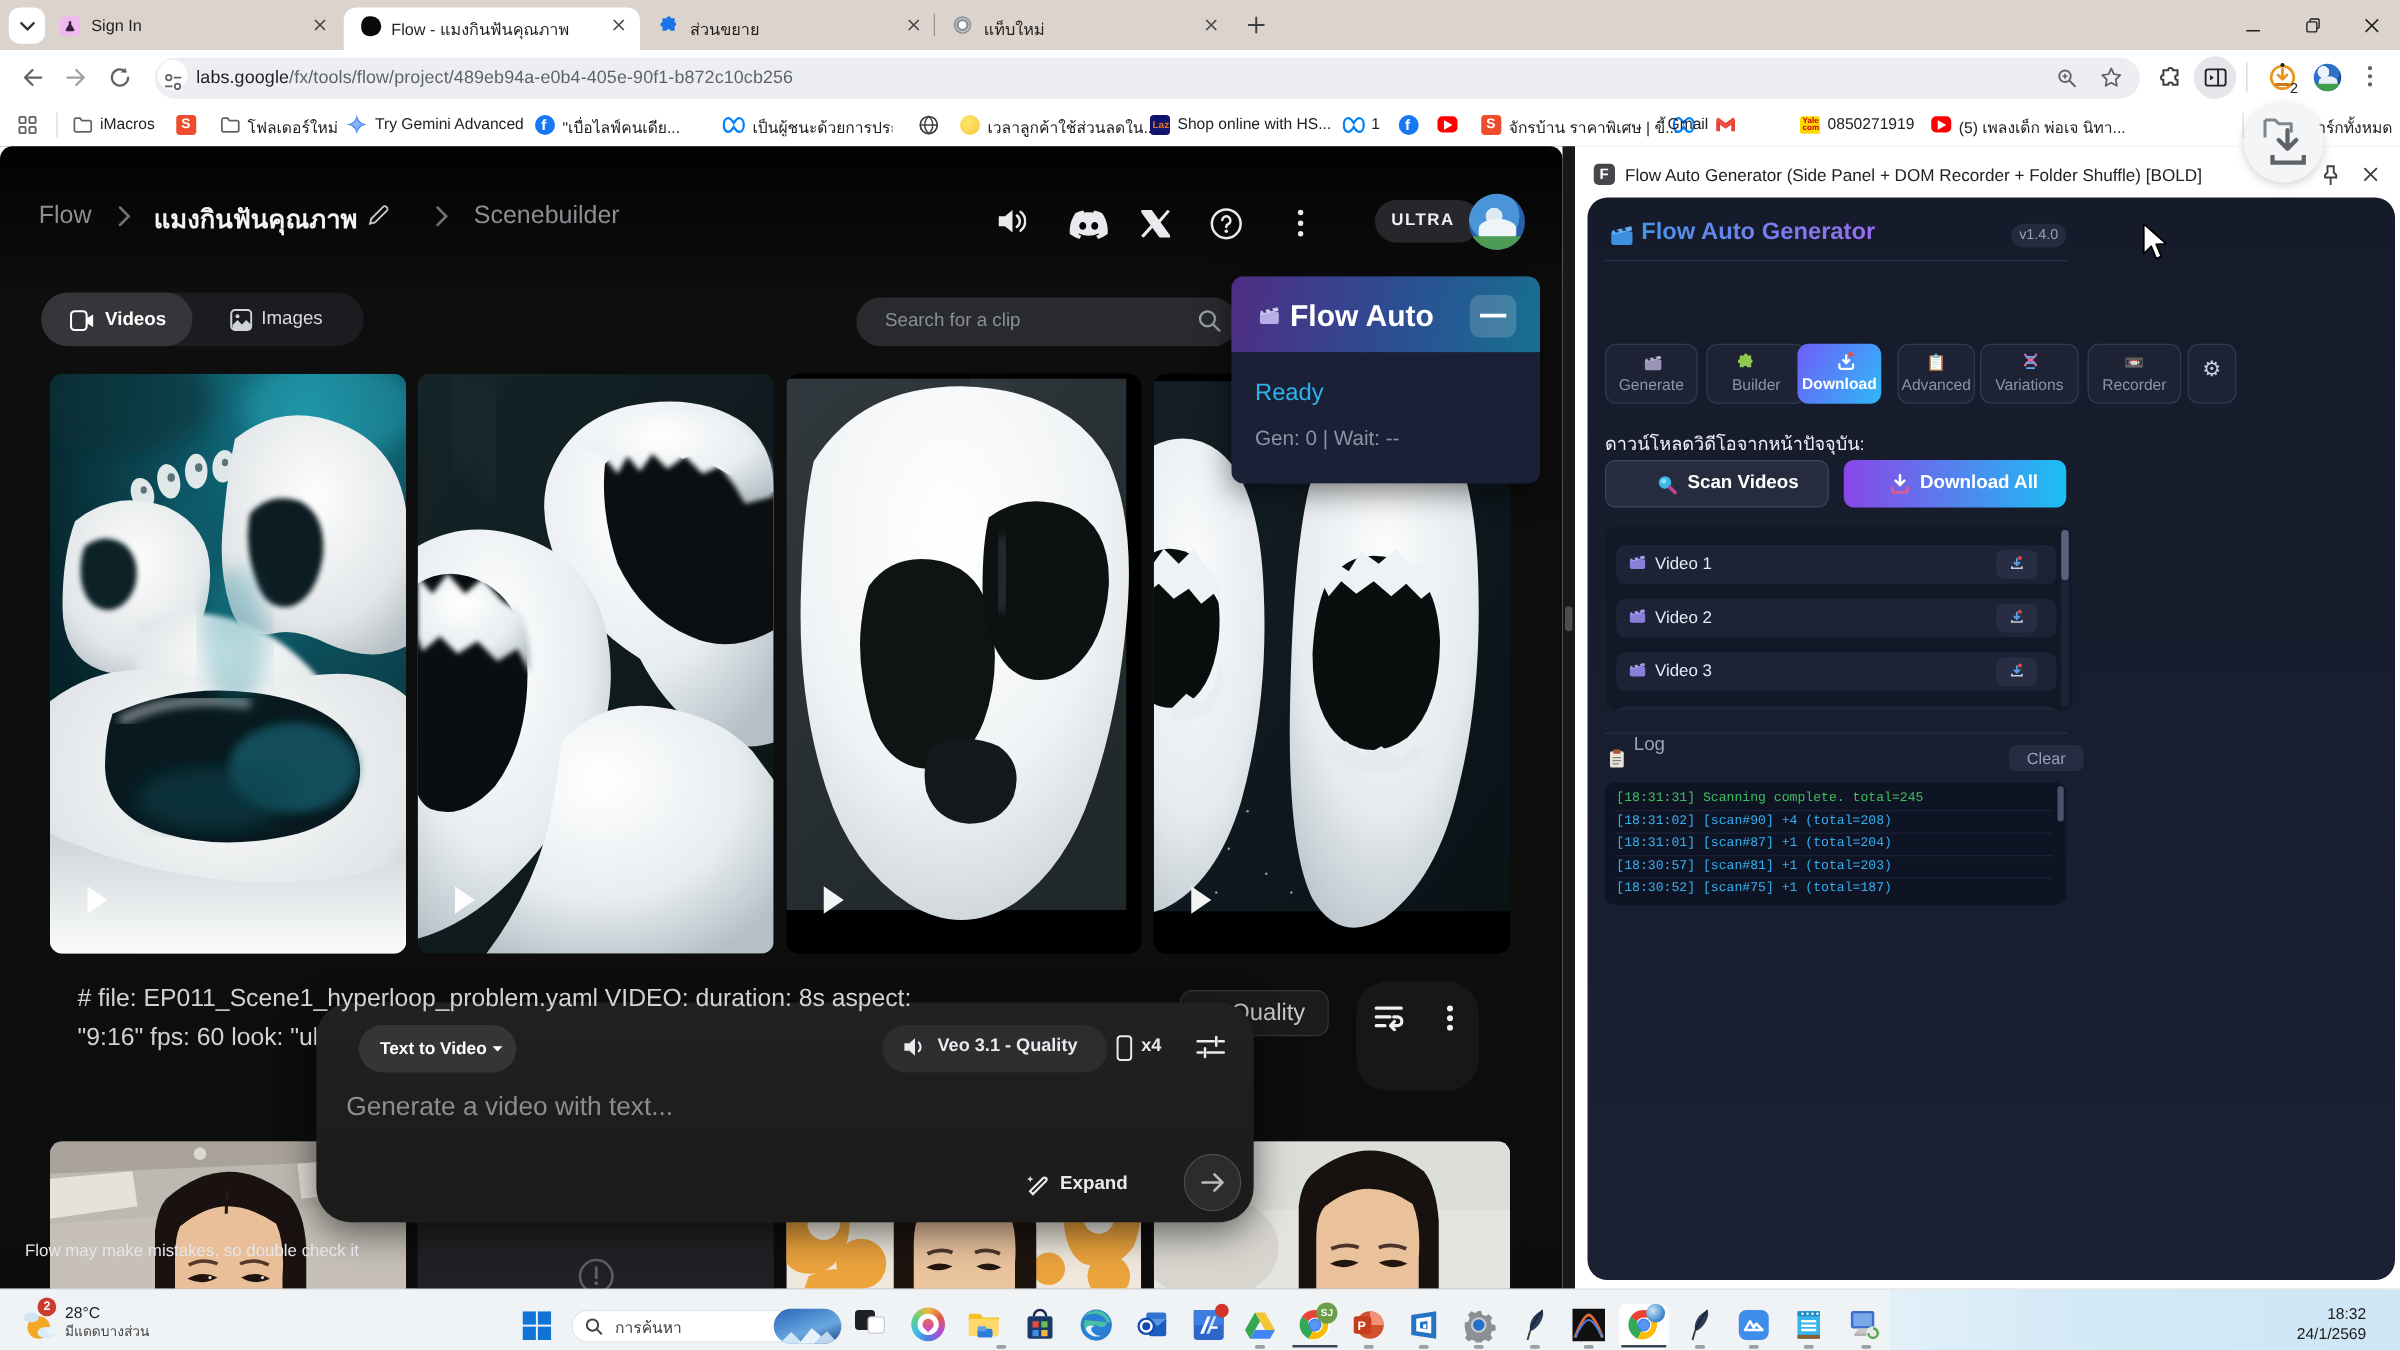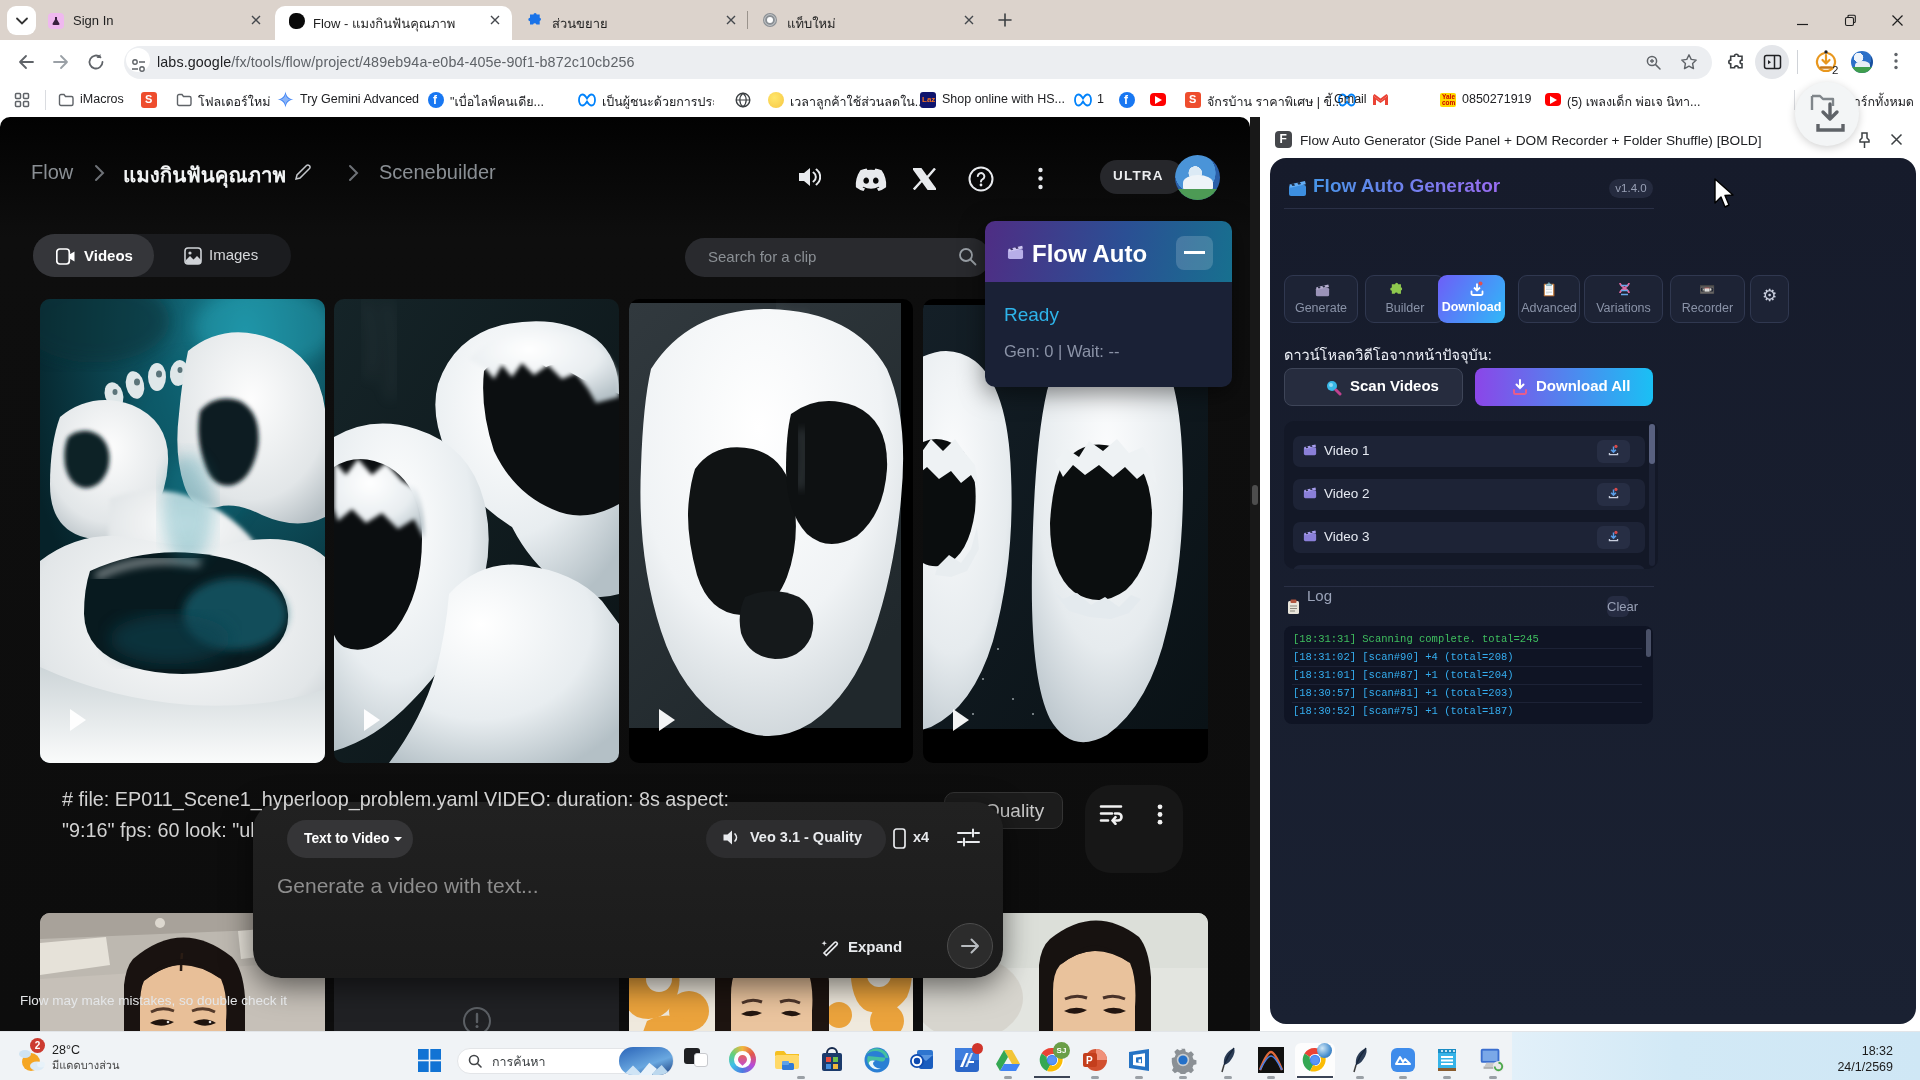--- a/index.html
+++ b/index.html
@@ -713,21 +713,21 @@
           <div class="abs" style="right:3px;top:3px;width:6px;height:40px;background:#596180;border-radius:3px;"></div>
         </div>
         <div class="abs" style="left:14px;top:428px;width:370px;height:1px;background:#2a3046;"></div>
 
         <svg class="abs" style="left:17px;top:441px" width="13" height="16" viewBox="0 0 13 16">
             <rect x="1" y="2" width="11" height="13" rx="1.5" fill="#e8e4da"></rect>
             <rect x="3.5" y="0.5" width="6" height="3.5" rx="1" fill="#b0543e"></rect>
             <path d="M3 7h7M3 9.5h7M3 12h5" stroke="#8a857a" stroke-width="1"></path>
           </svg>
         <div class="abs" style="left:37px;top:429px;font-size:15px;color:#9aa3b8;">Log</div>
-        <div class="abs" style="left:337px;top:438px;width:22px;height:21px;background:#262c42;border-radius:6px;text-align:right;font-size:13px;color:#98a0b5;line-height:21px;">Clear</div>
+        <div class="abs" style="left:337px;top:438px;width:60px;height:21px;background:#262c42;border-radius:6px;text-align:center;font-size:13px;color:#98a0b5;line-height:21px;">Clear</div>
         <div class="abs" style="left:14px;top:468px;width:369px;height:98px;background:#0f1424;border-radius:8px;overflow:hidden;font-family:'Liberation Mono',monospace;font-size:10.5px;">
           <div class="lgl" style="top:7px;color:#3fbf5f;">[18:31:31] Scanning complete. total=245</div>
           <div class="lgl" style="top:25px;">[18:31:02] [scan#90] +4 (total=208)</div>
           <div class="lgl" style="top:43px;">[18:31:01] [scan#87] +1 (total=204)</div>
           <div class="lgl" style="top:61px;">[18:30:57] [scan#81] +1 (total=203)</div>
           <div class="lgl" style="top:79px;">[18:30:52] [scan#75] +1 (total=187)</div>
           <div class="abs" style="left:8px;top:22px;width:350px;height:1px;background:#1c2236;"></div>
           <div class="abs" style="left:8px;top:40px;width:350px;height:1px;background:#1c2236;"></div>
           <div class="abs" style="left:8px;top:58px;width:350px;height:1px;background:#1c2236;"></div>
           <div class="abs" style="left:8px;top:76px;width:350px;height:1px;background:#1c2236;"></div>

